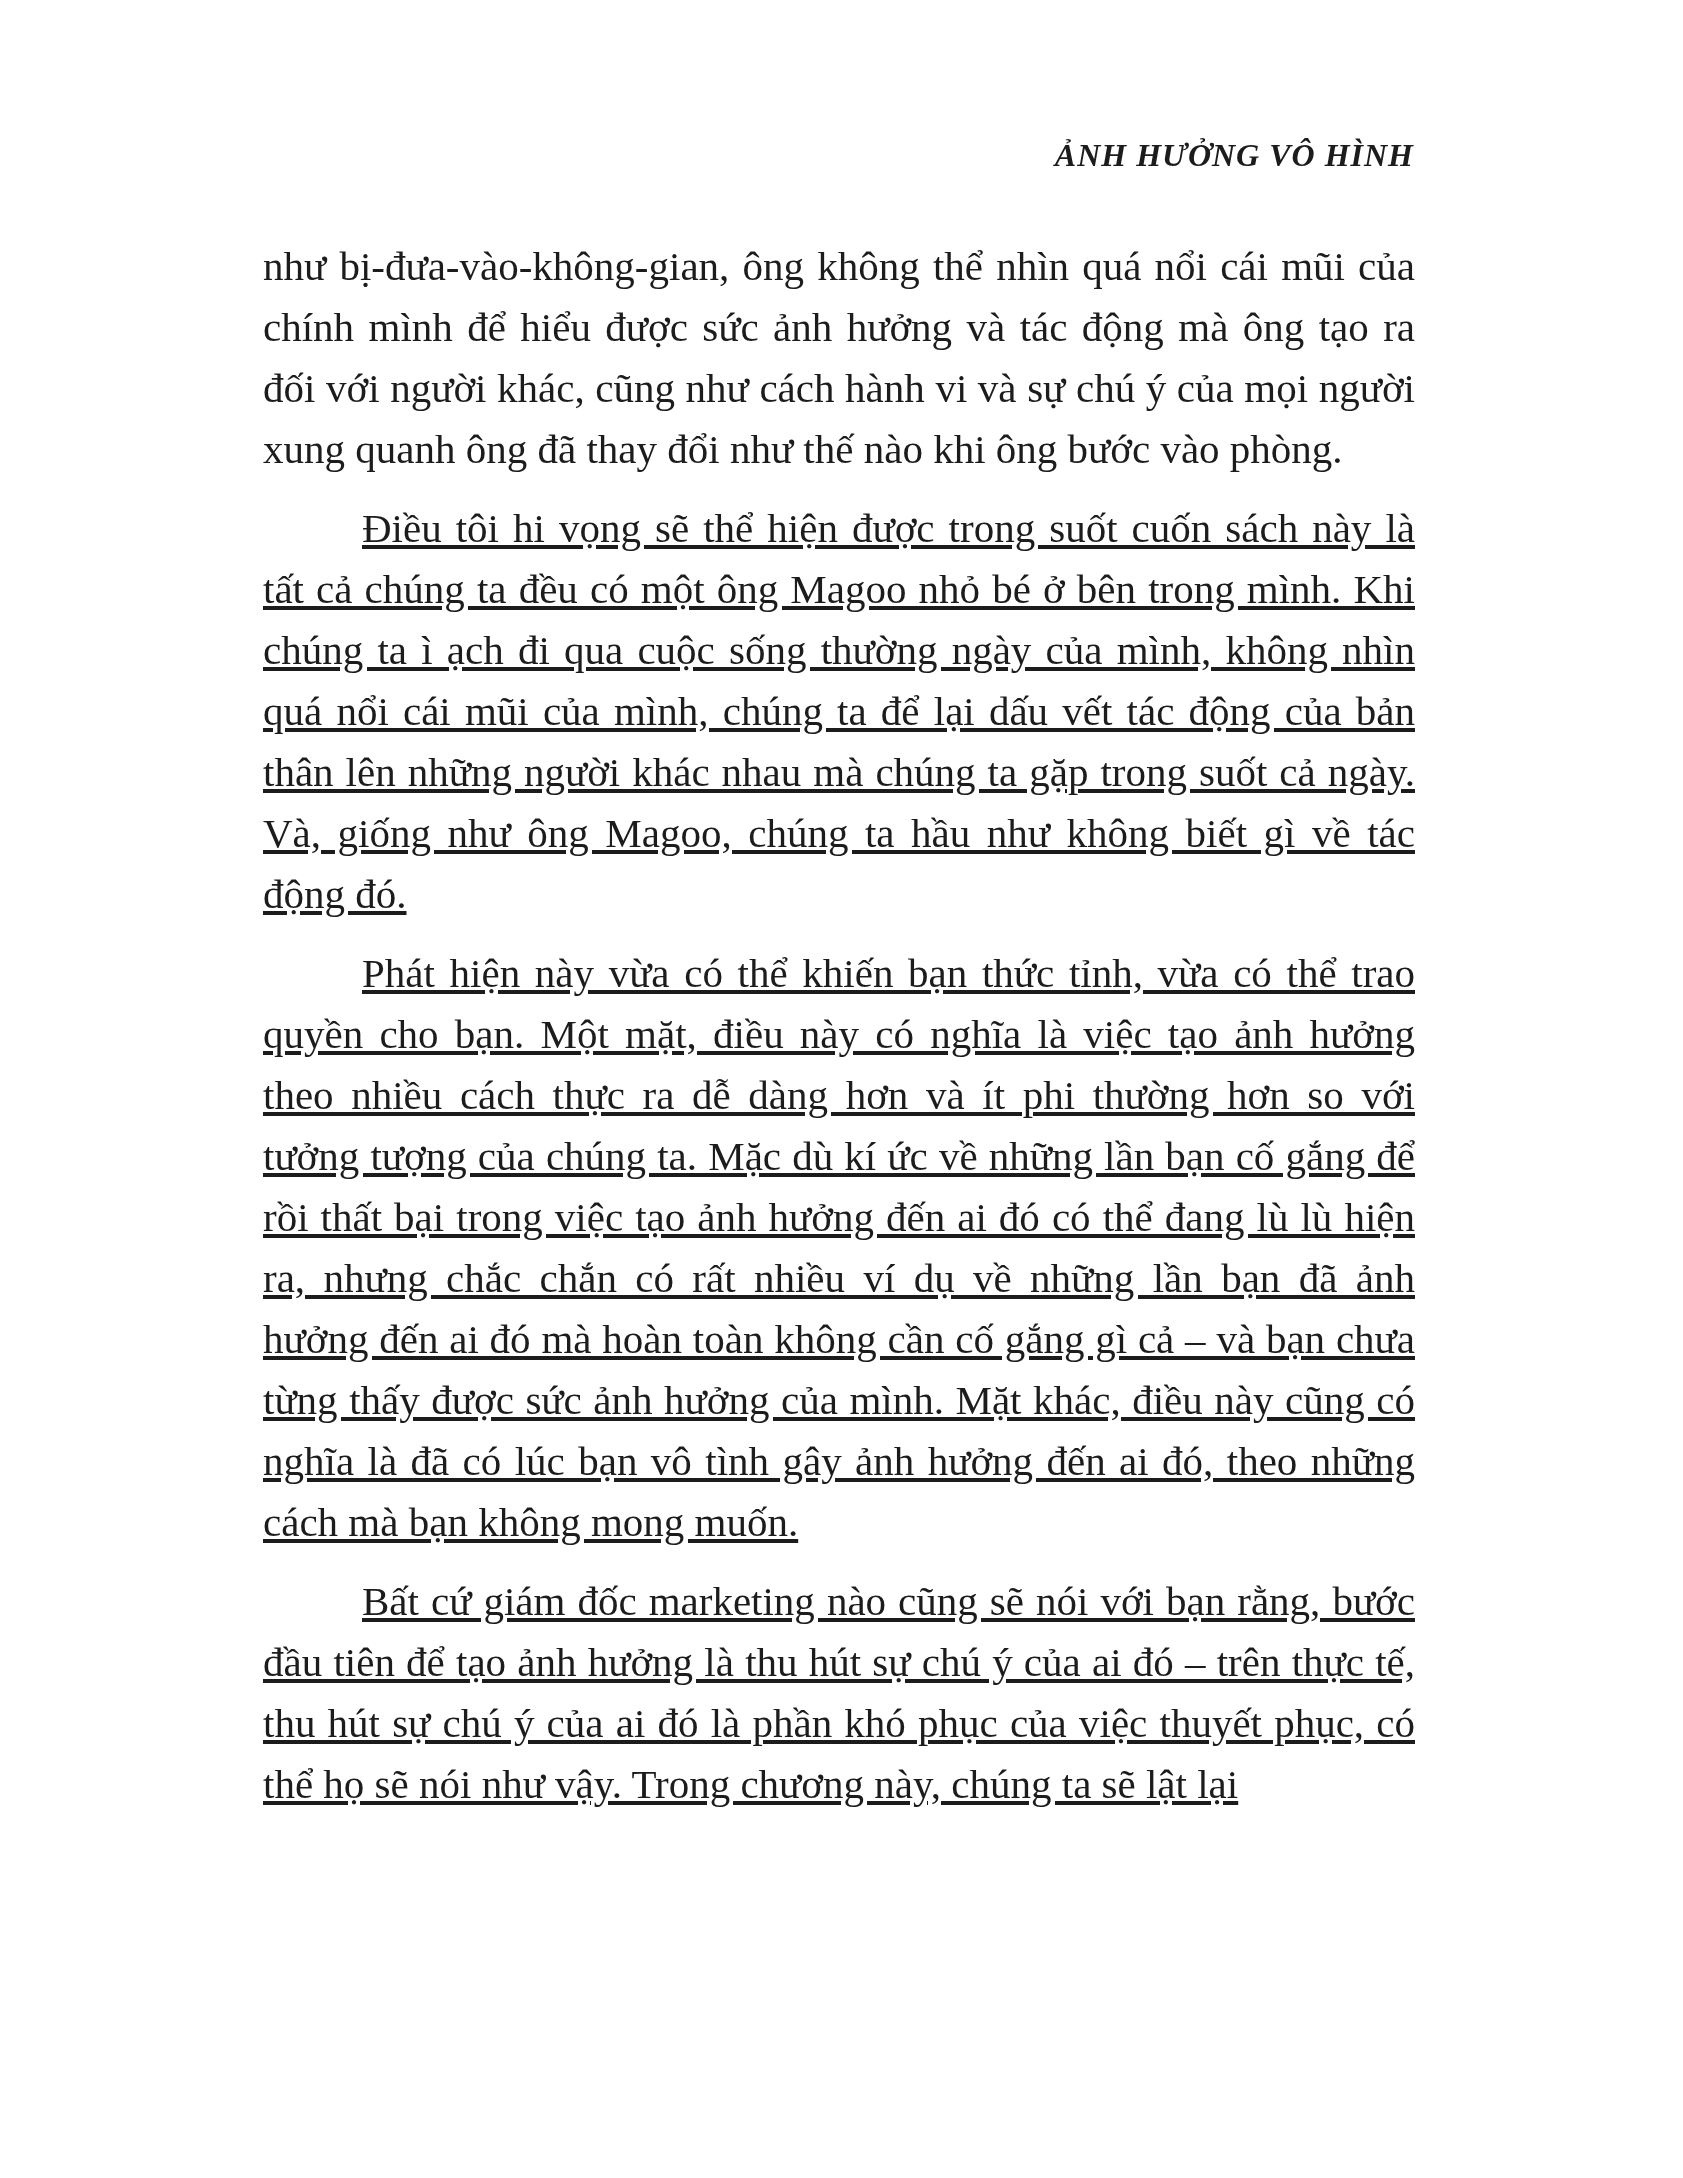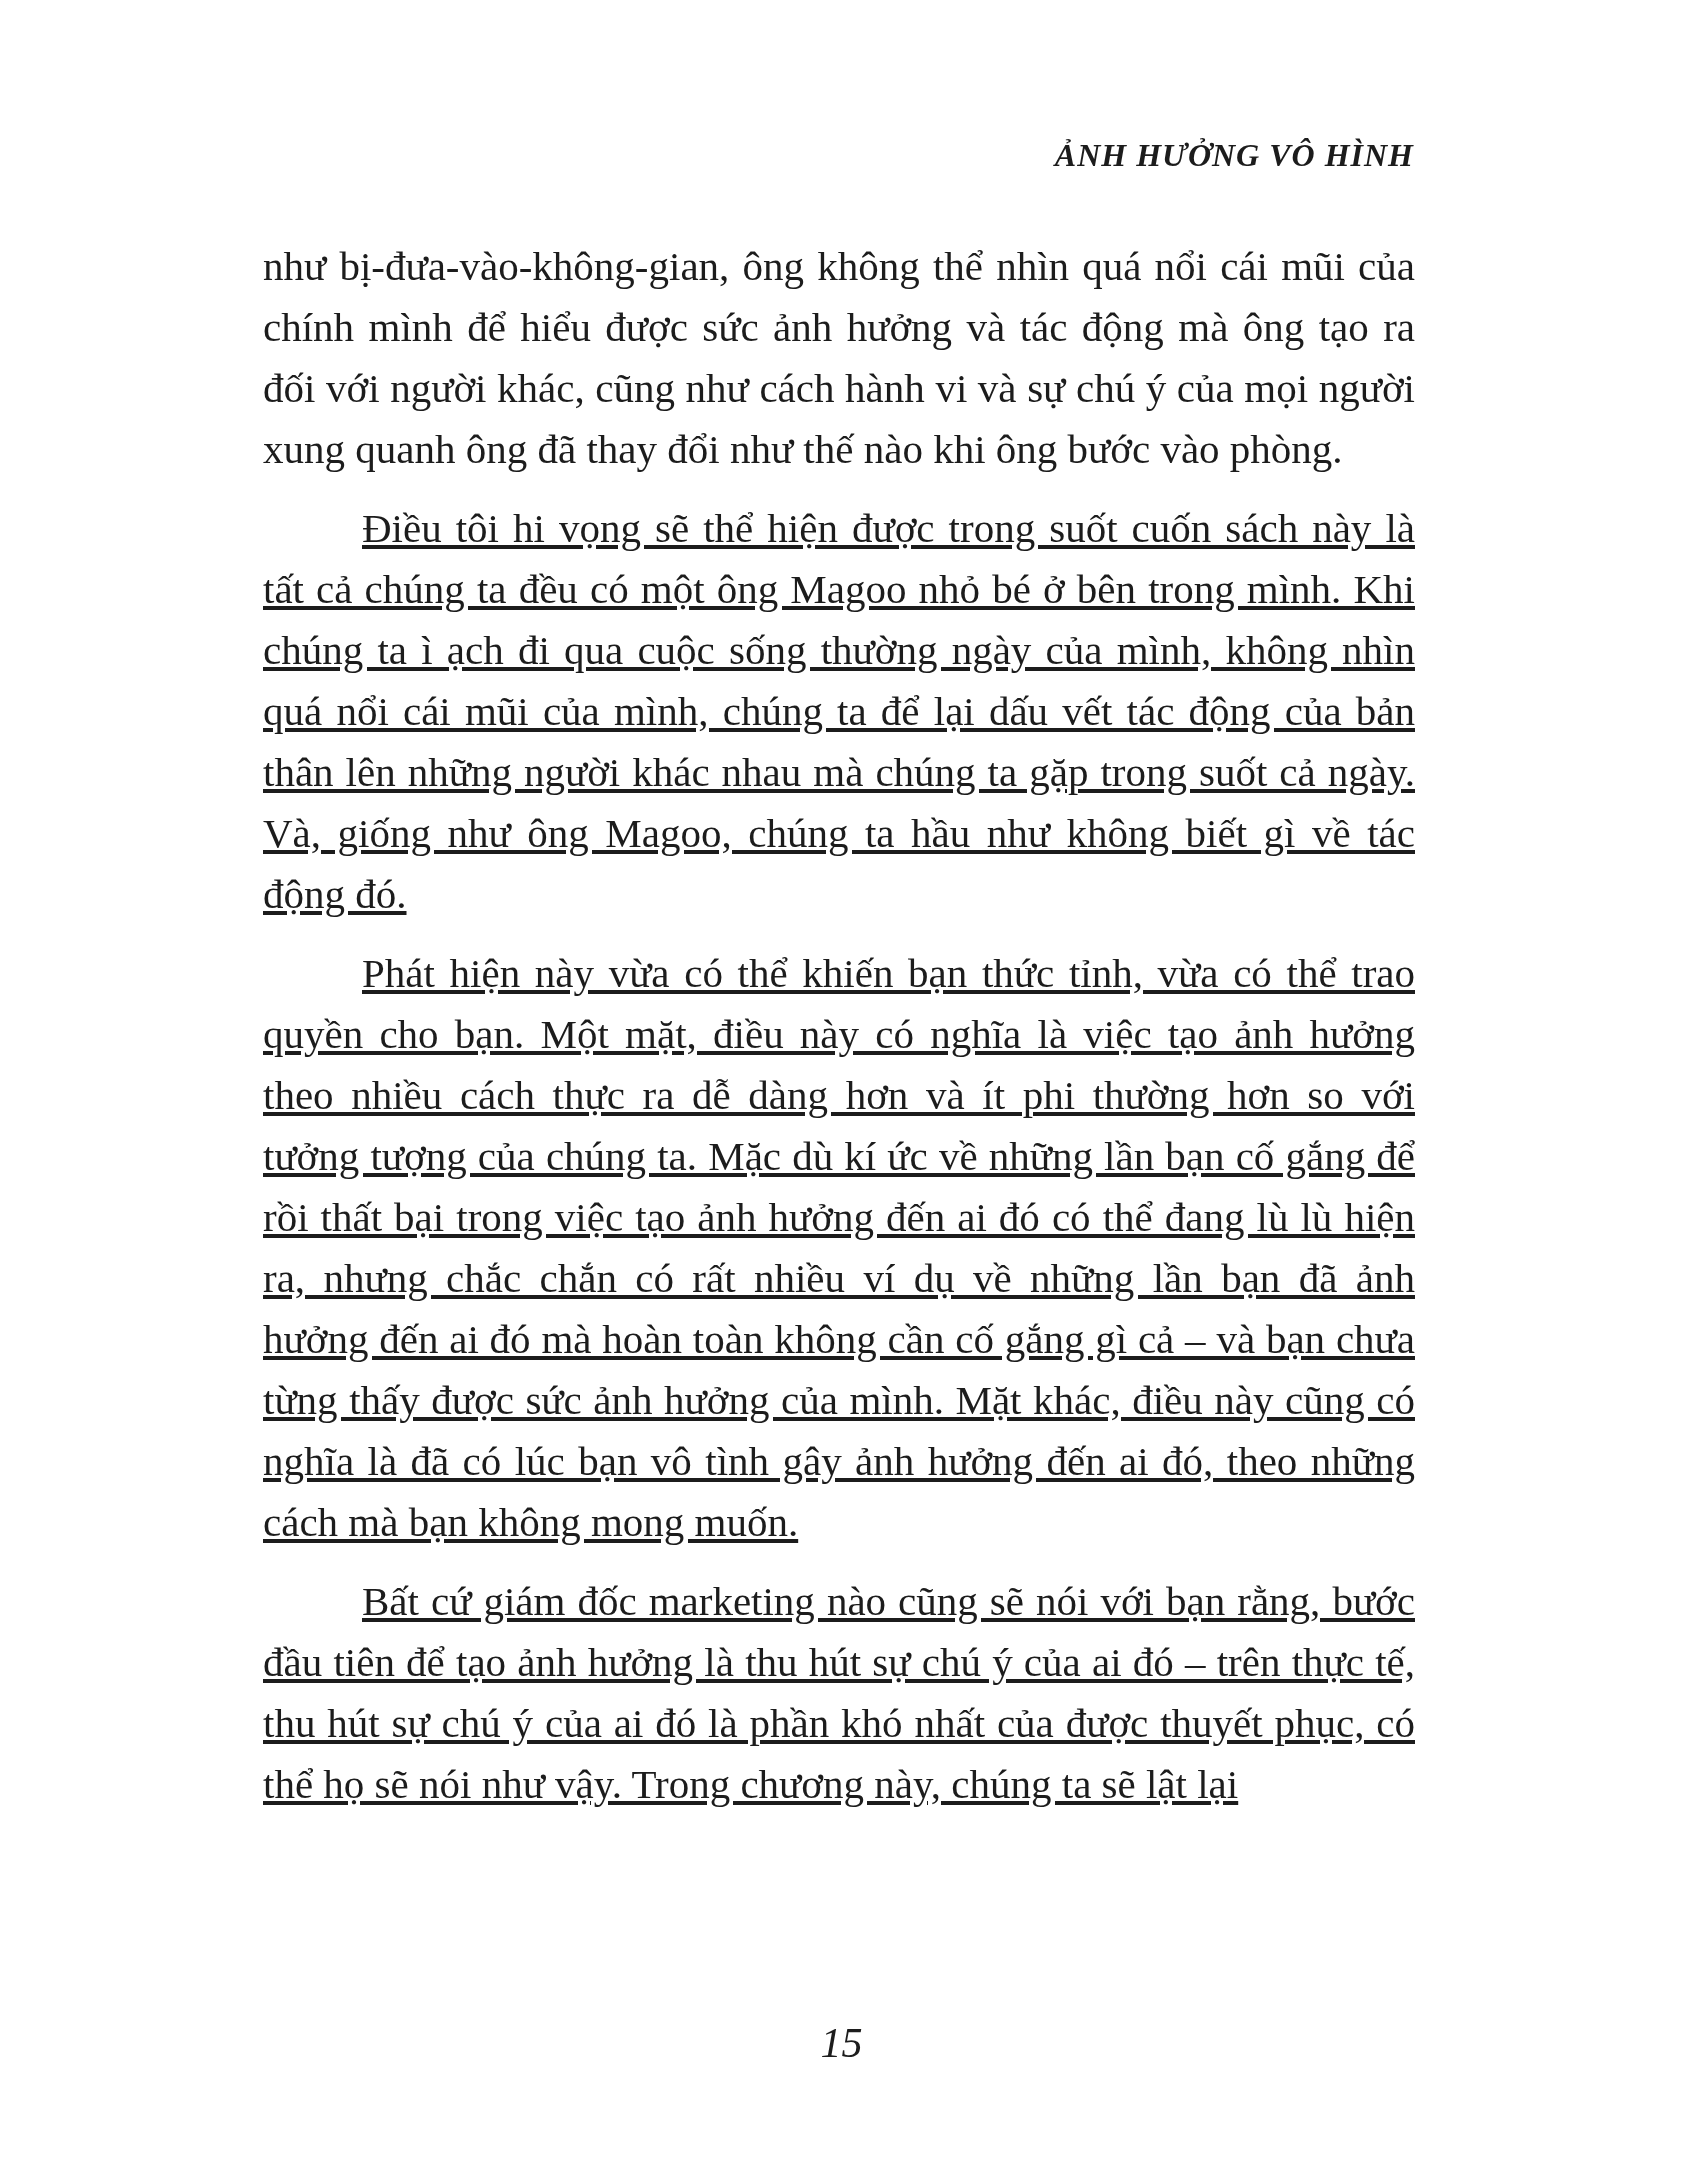--- a/index.html
+++ b/index.html
@@ -59,19 +59,18 @@
 <body>
 
 <div class="page">
 
   <div class="running-header">ẢNH HƯỞNG VÔ HÌNH</div>
 
   <div class="content">
     <p>như bị-đưa-vào-không-gian, ông không thể nhìn quá nổi cái mũi của chính mình để hiểu được sức ảnh hưởng và tác động mà ông tạo ra đối với người khác, cũng như cách hành vi và sự chú ý của mọi người xung quanh ông đã thay đổi như thế nào khi ông bước vào phòng.</p>
     <p class="indent">Điều tôi hi vọng sẽ thể hiện được trong suốt cuốn sách này là tất cả chúng ta đều có một ông Magoo nhỏ bé ở bên trong mình. Khi chúng ta ì ạch đi qua cuộc sống thường ngày của mình, không nhìn quá nổi cái mũi của mình, chúng ta để lại dấu vết tác động của bản thân lên những người khác nhau mà chúng ta gặp trong suốt cả ngày. Và, giống như ông Magoo, chúng ta hầu như không biết gì về tác động đó.</p>
     <p class="indent">Phát hiện này vừa có thể khiến bạn thức tỉnh, vừa có thể trao quyền cho bạn. Một mặt, điều này có nghĩa là việc tạo ảnh hưởng theo nhiều cách thực ra dễ dàng hơn và ít phi thường hơn so với tưởng tượng của chúng ta. Mặc dù kí ức về những lần bạn cố gắng để rồi thất bại trong việc tạo ảnh hưởng đến ai đó có thể đang lù lù hiện ra, nhưng chắc chắn có rất nhiều ví dụ về những lần bạn đã ảnh hưởng đến ai đó mà hoàn toàn không cần cố gắng gì cả – và bạn chưa từng thấy được sức ảnh hưởng của mình. Mặt khác, điều này cũng có nghĩa là đã có lúc bạn vô tình gây ảnh hưởng đến ai đó, theo những cách mà bạn không mong muốn.</p>
-    <p class="indent">Bất cứ giám đốc marketing nào cũng sẽ nói với bạn rằng, bước đầu tiên để tạo ảnh hưởng là thu hút sự chú ý của ai đó – trên thực tế, thu hút sự chú ý của ai đó là phần khó nhất của được thuyết phục, có thể họ sẽ nói như vậy. Trong chương này, chúng ta sẽ lật lại</p>
+    <p class="indent">Bất cứ giám đốc marketing nào cũng sẽ nói với bạn rằng, bước đầu tiên để tạo ảnh hưởng là thu hút sự chú ý của ai đó – trên thực tế, thu hút sự chú ý của ai đó là phần khó phục của việc thuyết phục, có thể họ sẽ nói như vậy. Trong chương này, chúng ta sẽ lật lại</p>
   </div>
 
-  <div class="page-number">15</div>
 
 </div>
 
 
 </body></html>

